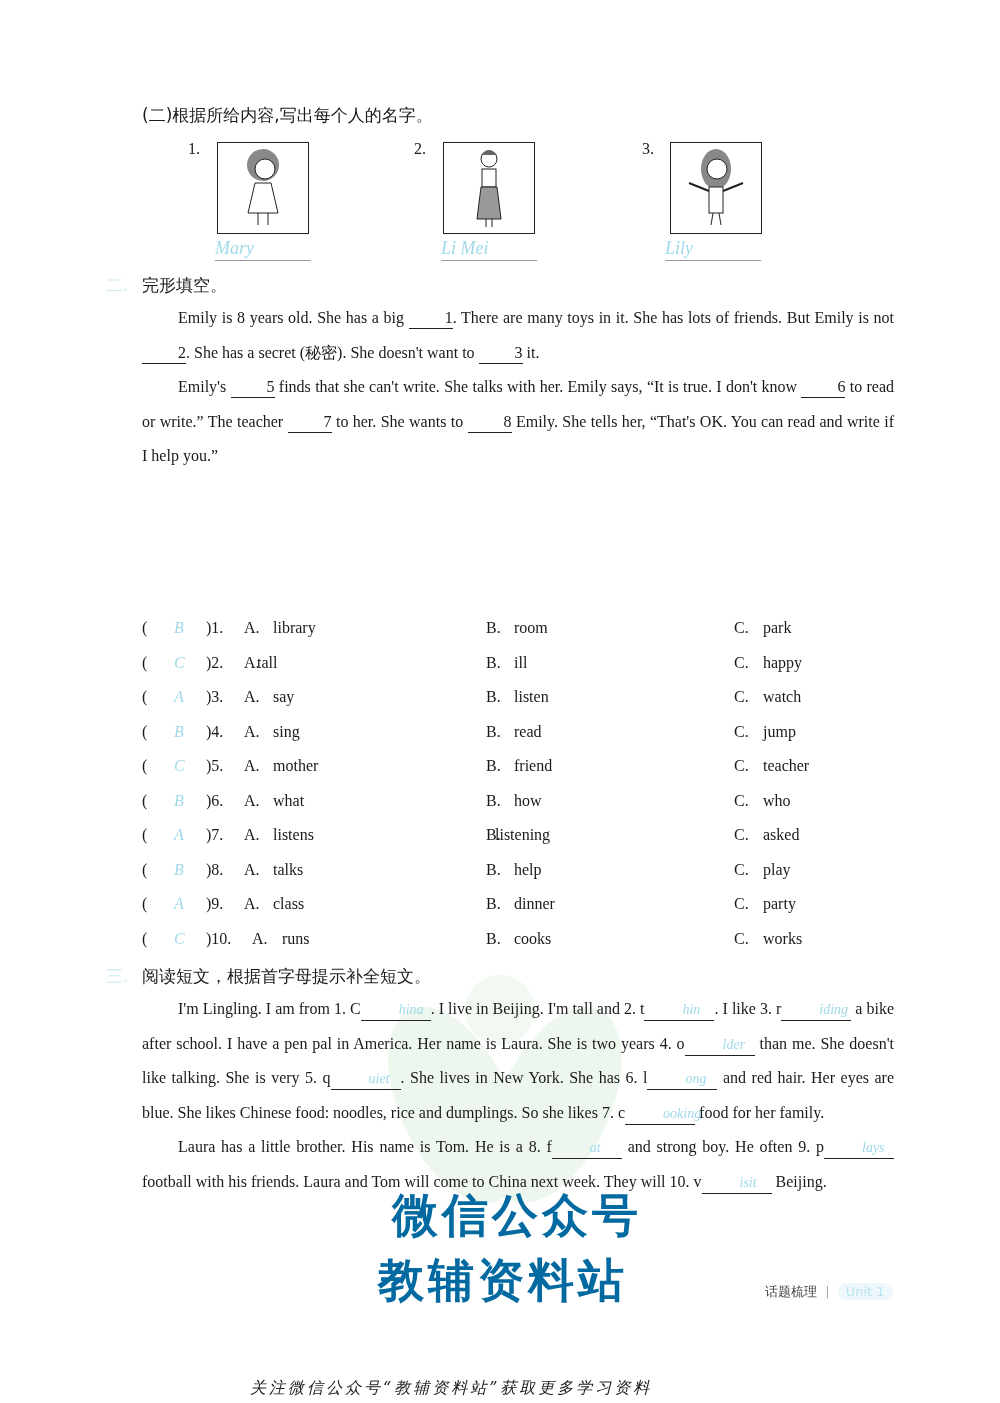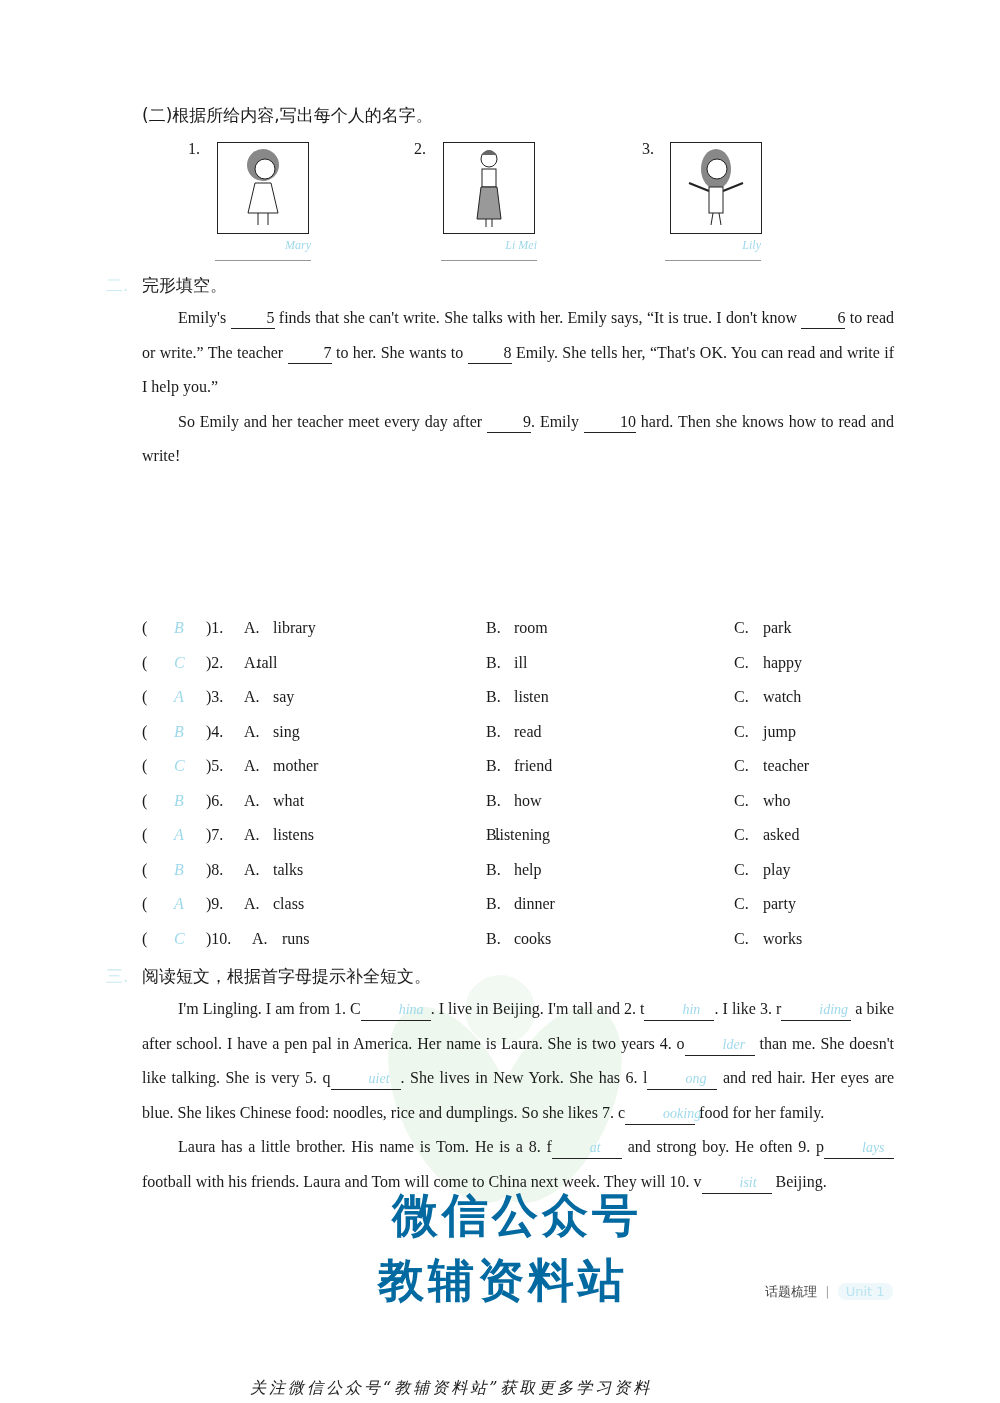--- a/index.html
+++ b/index.html
@@ -10,22 +10,22 @@
   .faded { color: #b9e4ef; }
   .ans { color: #9fd9ea; font-style: italic; }
 
   
   .sec-title { font-size: 17px; }
   .sec-num { color: #cde9f1; font-size: 17px; }
 
   
   .pic-box { border: 1.5px solid #222; background: #fff; width: 90px; height: 90px; }
   .pic-num { font-size: 16px; }
-  .name-line { border-bottom: 1.5px solid #999; width: 96px; height: 22px; text-align: right;
-               font-size: 12px; }
+  .name-line { border-bottom: 1.5px solid #999; width: 96px; height: 22px; text-align: left;
+               font-size: 18px; }
 
   
   .para { font-size: 16px; line-height: 34.6px; text-align: justify; }
   .para p { margin: 0; }
   .blank { display: inline-block; border-bottom: 1px solid #222; min-width: 44px; text-align: center; line-height: 20px; }
   .blank2 { display: inline-block; border-bottom: 1px solid #222; width: 70px; text-align: left; line-height: 20px; position: relative; }
   .blank2 .ans { font-size: 14px; padding-left: 2px; }
 
   
   .opt-row { position: absolute; left: 142px; width: 760px; height: 24px; font-size: 16px; }
@@ -92,24 +92,24 @@
     </svg>
   </div>
   <div class="abs name-line" style="left:665px; top:238px;"><span class="ans">Lily</span></div>
 </div>
 
 <div class="abs sec-num sans" style="left:106px; top:274px;">二.</div>
 <div class="abs sec-title sans" style="left:142px; top:274px;">完形填空。</div>
 
 <div class="abs para" style="left:142px; top:301px; width:752px;">
   <p style="text-indent:36px;">
+    <span>Emily is 8 years old.  She has a big </span><span class="blank">1</span><span>.  There are many toys in it.  She has lots of friends.  But Emily is not </span><span class="blank">2</span><span>.  She has a secret (秘密).  She doesn't want to </span><span class="blank">3</span><span> it.</span>
+  </p>
+  <p style="text-indent:36px;">
     <span>Emily's </span><span class="blank">5</span><span> finds that she can't write.  She talks with her.  Emily says, “It is true.  I don't know </span><span class="blank">6</span><span> to read or write.” The teacher </span><span class="blank">7</span><span> to her.  She wants to </span><span class="blank">8</span><span> Emily.  She tells her, “That's OK.  You can read and write if I help you.”</span>
-  </p>
-  <p style="text-indent:36px;">
-    <span>So Emily and her teacher meet every day after </span><span class="blank">9</span><span>.  Emily </span><span class="blank">10</span><span> hard.  Then she knows how to read and write!</span>
   </p>
 </div>
 
 <div>
   <div class="opt-row" style="top:619px;">
     <span style="left:0">(</span>
     <span class="ans" style="left:32px">B</span>
     <span style="left:64px">)1.</span>
     <span style="left:102px">A.</span>
     <span style="left:131px">library</span>

